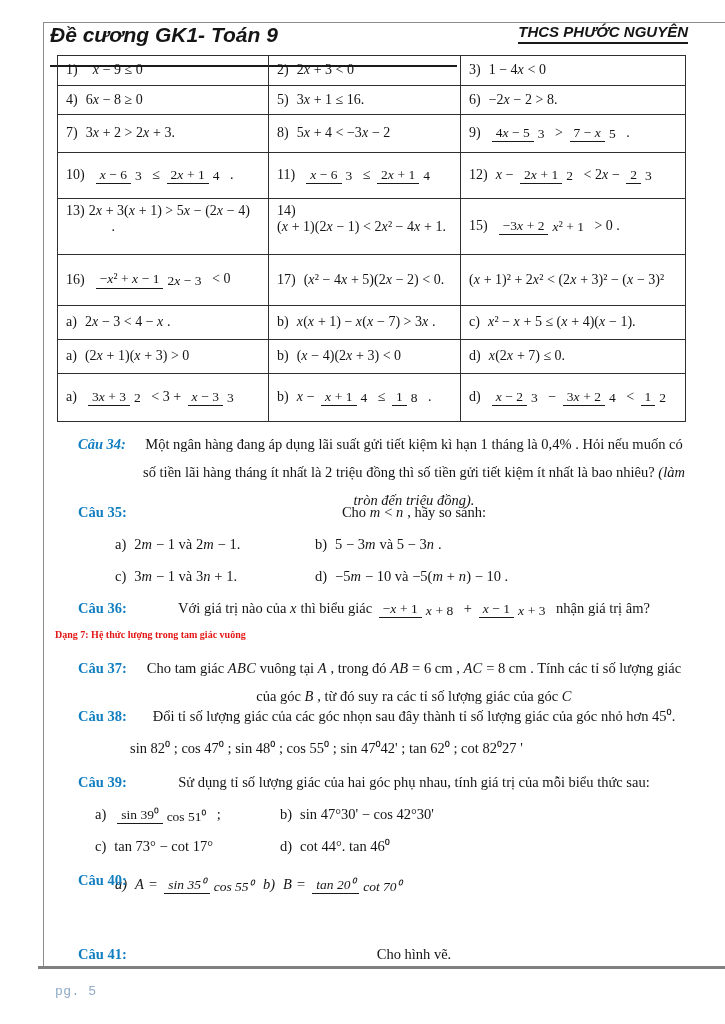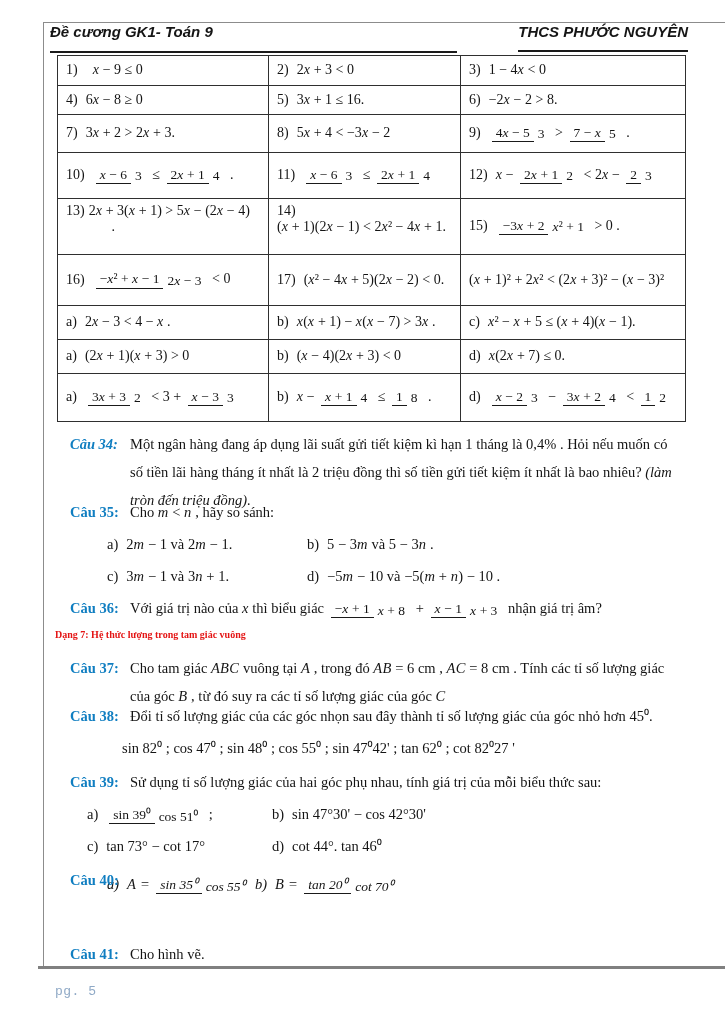--- a/index.html
+++ b/index.html
@@ -8,42 +8,42 @@
   }
   html,body{margin:0;padding:0;background:#ffffff;}
   .page{position:relative;width:725px;height:1024px;background:#fff;overflow:hidden;
         font-family:"Liberation Serif",serif;color:#141414;}
   
   .frame{position:absolute;left:43px;top:22px;right:0;bottom:58px;
          border-left:1.5px solid var(--rule);border-top:1.5px solid var(--rule);pointer-events:none;}
   
   .hleft{position:absolute;left:50px;top:23px;width:407px;
          font-family:"Liberation Sans",sans-serif;font-weight:bold;font-style:italic;
-         font-size:15px;color:#151515;border-bottom:2.2px solid #1a1a1a;padding-bottom:11px;}
+         font-size:21px;color:#151515;border-bottom:2.2px solid #1a1a1a;padding-bottom:18px;}
   .hright{position:absolute;right:37px;top:23px;
          font-family:"Liberation Sans",sans-serif;font-weight:bold;font-style:italic;
-         font-size:15px;color:#151515;border-bottom:2.2px solid #1a1a1a;padding-bottom:10px;}
+         font-size:15px;color:#151515;border-bottom:2.2px solid #1a1a1a;padding-bottom:2px;}
   
   .tbl{position:absolute;left:57px;top:55px;display:grid;border:1px solid var(--tb);}
   .cell{border-right:1px solid var(--tb);border-bottom:1px solid var(--tb);
         display:flex;align-items:center;padding:1px 6px 1px 8px;font-size:14px;
         overflow:hidden;line-height:1.15;}
   .cell.block{display:block;padding-top:4px;}
   .cell:nth-child(3n){border-right:none;}
   .cell:nth-last-child(-n+3){border-bottom:none;}
   .lbl{margin-right:8px;white-space:nowrap;}
   .cell.block .lbl{margin-right:4px;}
   
   .math i{font-style:italic;letter-spacing:.3px;}
   .frac{display:inline-flex;flex-direction:row;align-items:center;vertical-align:middle;
         margin:1px 3px;line-height:1.12;font-size:13.5px;}
   .frac .fn{padding:0 4px 1px;border-bottom:1.2px solid #1a1a1a;white-space:nowrap;}
   .frac .fd{padding:1px 4px 0;white-space:nowrap;}
   
-  .q{position:absolute;left:70px;width:612px;font-size:14.5px;line-height:28px;}
+  .q{position:absolute;left:78px;width:612px;font-size:14.5px;line-height:28px;text-align:center;}
   .qlabel{position:absolute;left:0;top:0;color:var(--blue);font-weight:bold;white-space:nowrap;}
   .qlabel.ital{font-style:italic;}
   .qbody{margin-left:60px;}
   .items{margin-top:2px;}
   .irow{display:flex;align-items:center;margin-top:4px;}
   .item{display:flex;align-items:center;gap:8px;}
   .ilbl{white-space:nowrap;}
   .allital, .allital .math, .allital .ilbl{font-style:italic;}
   .dang{position:absolute;left:55px;color:var(--red);font-weight:bold;font-size:10px;
         font-family:"Liberation Serif",serif;}

